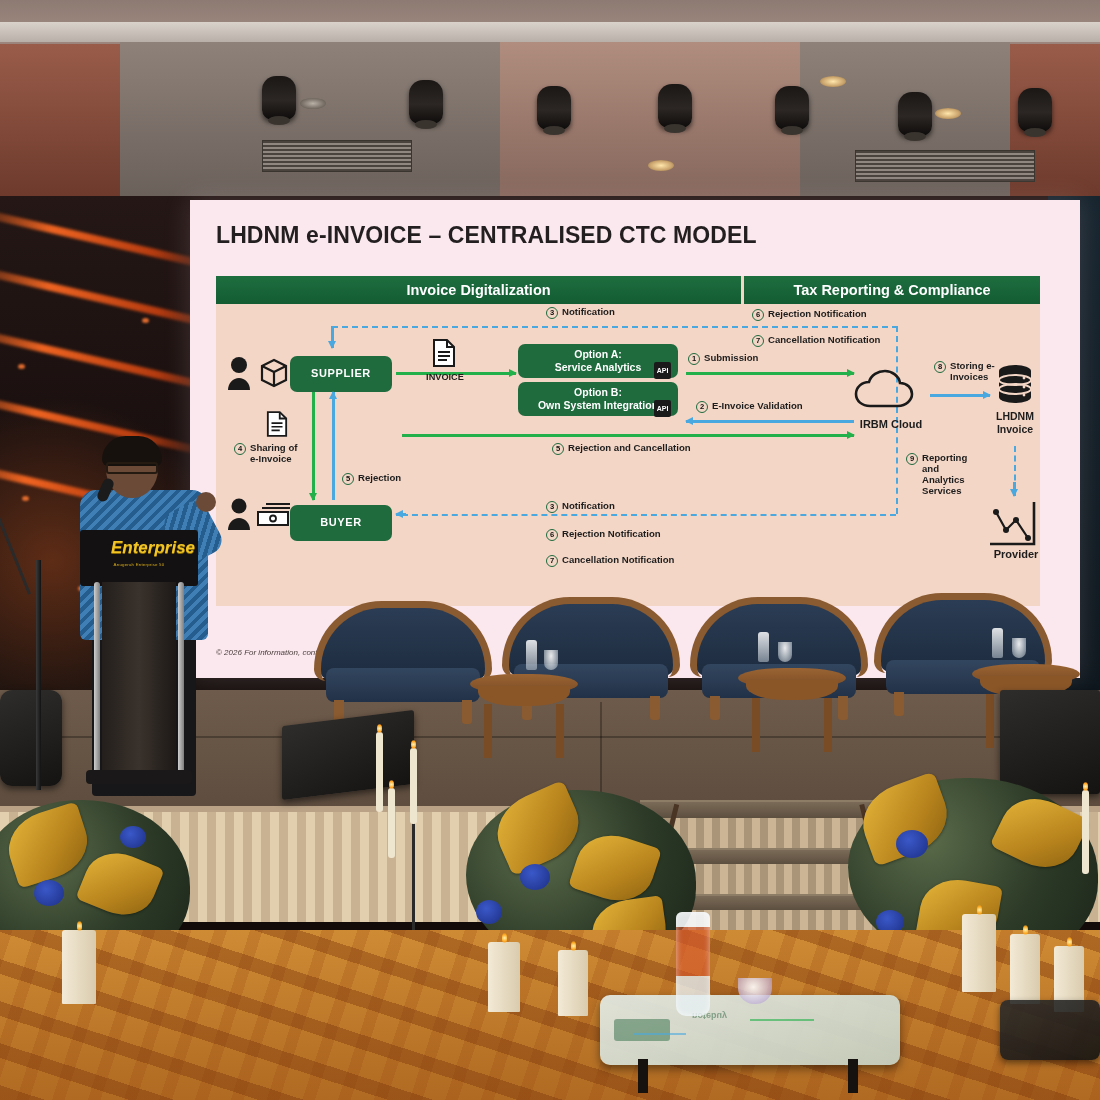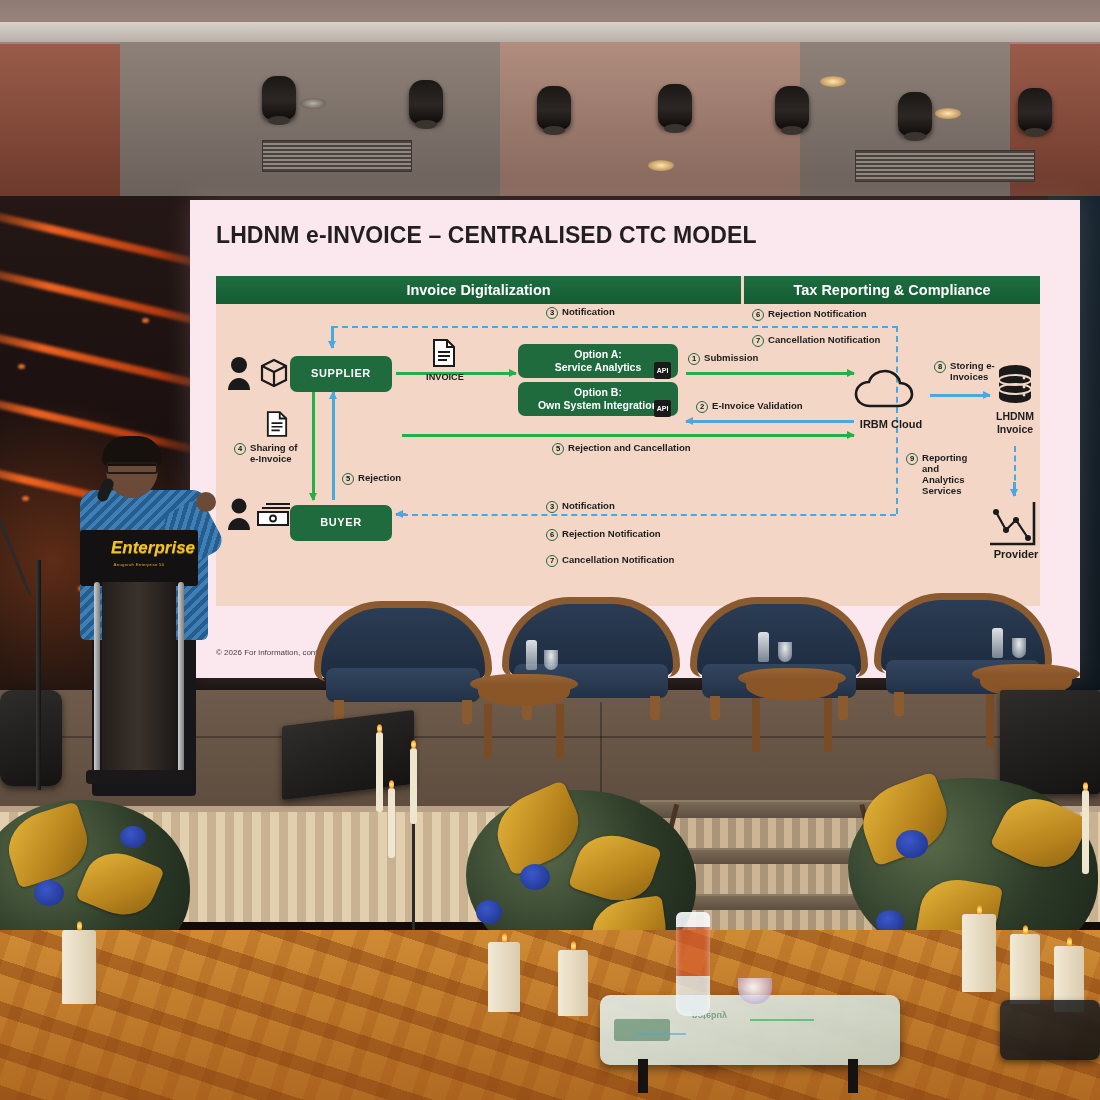--- a/index.html
+++ b/index.html
@@ -92,21 +92,21 @@
                  border-top:8px solid #22b04a; border-left:4.5px solid transparent;
                  border-right:4.5px solid transparent; }
   .arrv.blue { background:#4aa8e0; }
   .arrv.blue::after { border-top-color:#4aa8e0; }
   .arrv.up::after { bottom:auto; top:-1px; border-top:none; border-bottom:8px solid #4aa8e0; }
 
   .dash-h { position:absolute; height:0; border-top:2.4px dashed #4aa8e0; }
   .dash-v { position:absolute; width:0; border-left:2.4px dashed #4aa8e0; }
 
   .ic { position:absolute; }
-  .footer-note { position:absolute; left:26px; top:448px; font-size:8px; color:#4a3c3c; }
+  .footer-note { position:absolute; left:26px; top:448px; font-size:8px; color:#4a3c3c;font-style:italic; }
 
   
   .stage-floor { position:absolute; left:0; top:690px; width:1100px; height:130px;
                  background:linear-gradient(180deg,#6e5b4b,#5d4c3e); }
   .stage-seam { position:absolute; height:2px; background:rgba(0,0,0,.28); }
   .stage-skirt { position:absolute; left:0; top:812px; width:1100px; height:110px;
                  background:repeating-linear-gradient(90deg,#e2cfae 0px,#e2cfae 9px,#c9b291 9px,#c9b291 18px); }
   .skirt-top { position:absolute; left:0; top:806px; width:1100px; height:8px; background:#b9a286; }
 
   .chair { position:absolute; width:182px; height:118px; }

